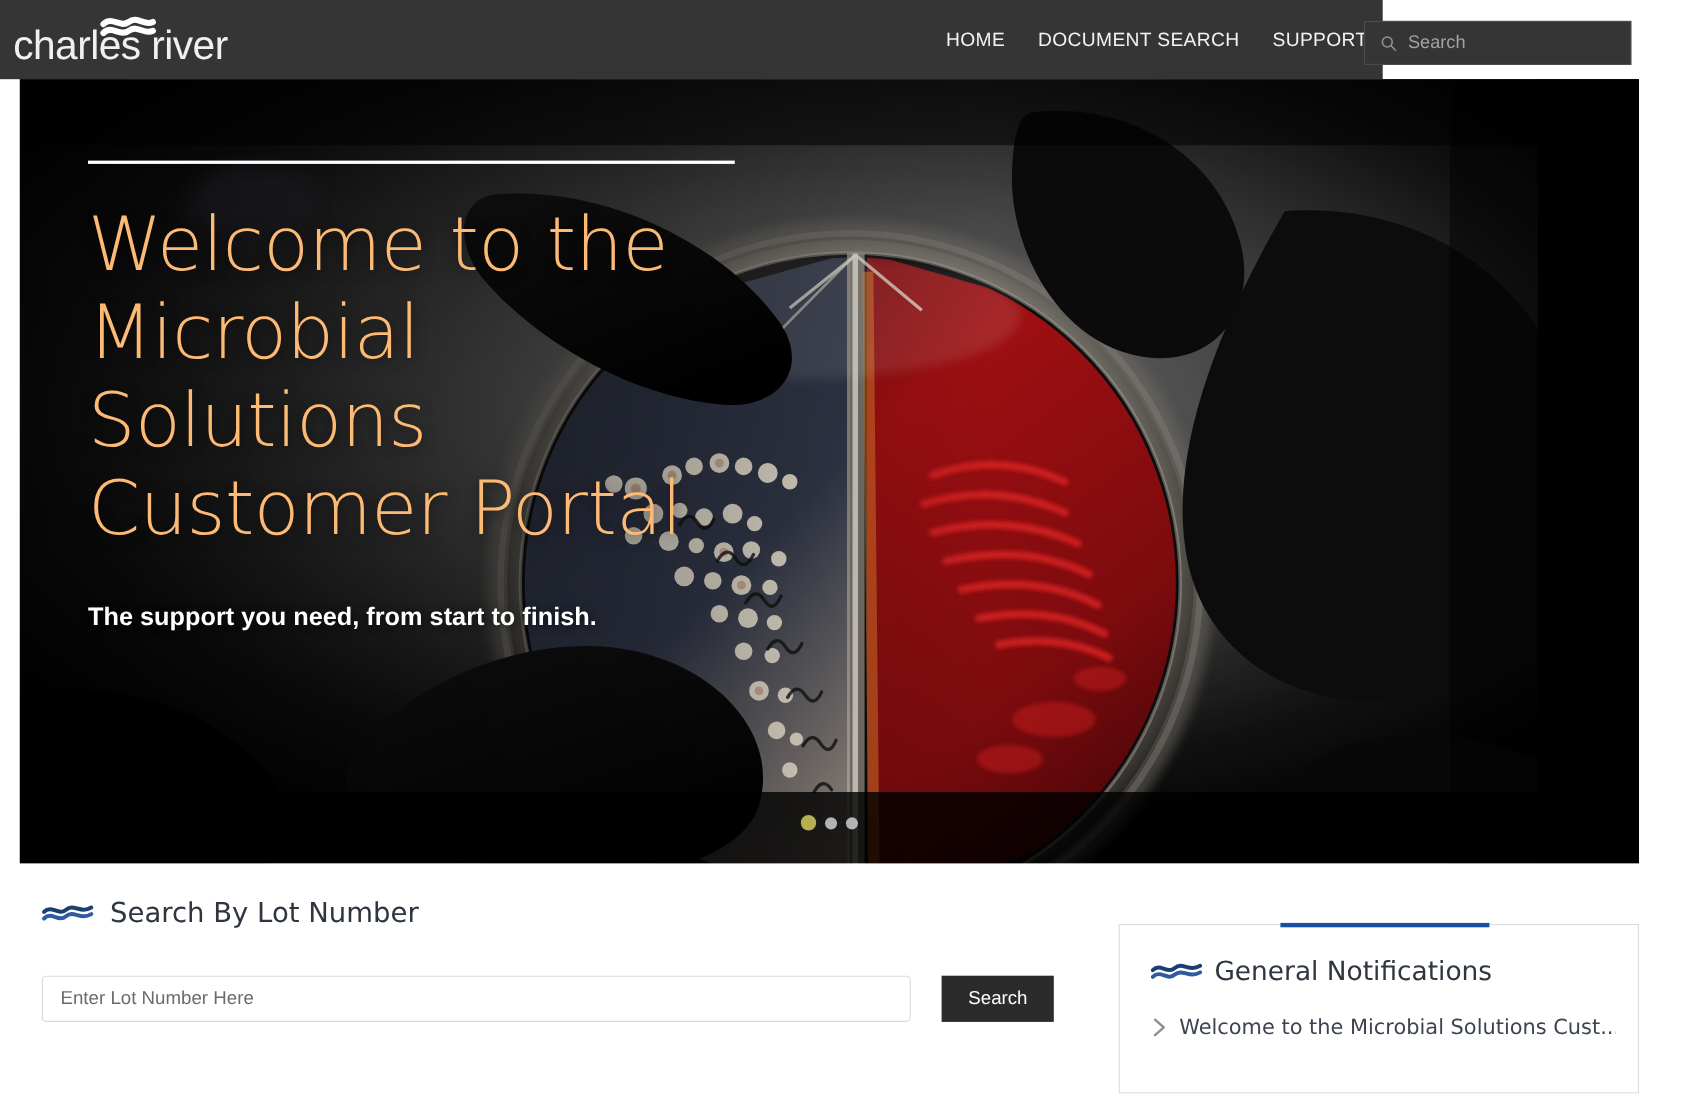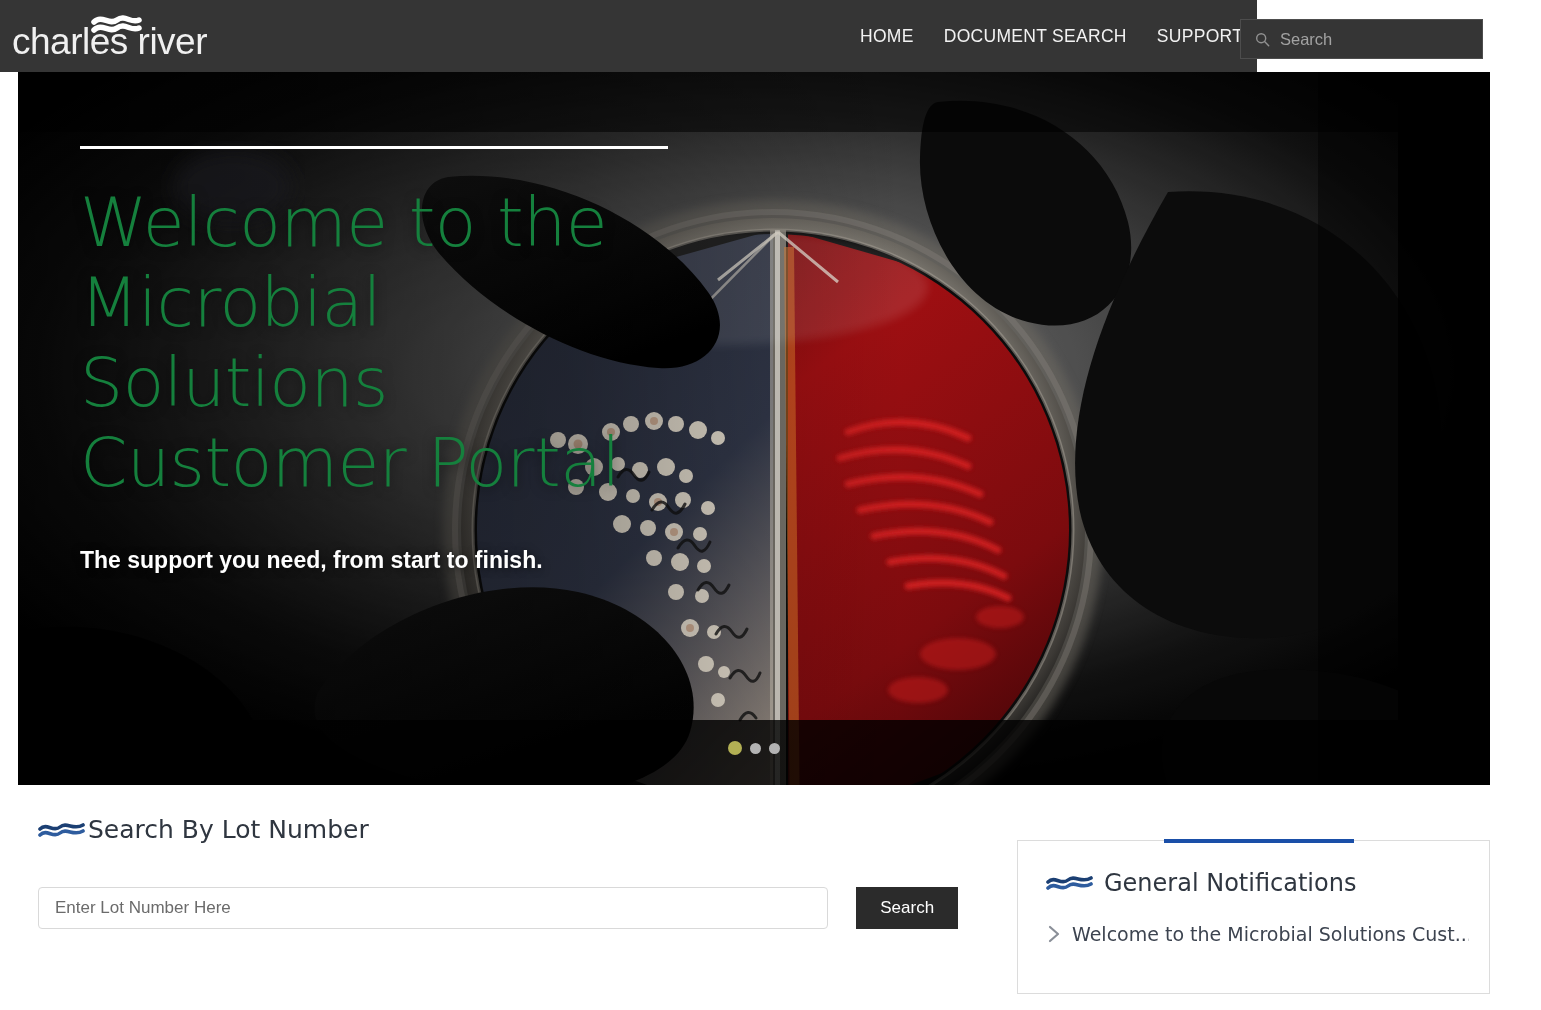--- a/index.html
+++ b/index.html
@@ -114,21 +114,21 @@
     width: 620px;
     z-index: 3;
   }
   .hero-rule {
     width: 588px;
     height: 3px;
     background: #ffffff;
     margin-bottom: 34px;
   }
   .hero-title {
-    color: #15803d;
+    color: #fdba74;
     font-size: 68px;
     line-height: 80px;
     font-weight: 300;
     font-family: "DejaVu Sans", sans-serif;
     letter-spacing: -0.5px;
     text-shadow: 0 2px 12px rgba(0,0,0,.5);
   }
   .hero-sub {
     margin-top: 44px;
     color: #ffffff;
@@ -170,21 +170,21 @@
 
   .lot-section {
     position: absolute;
     left: 38px;
     top: 30px;
     width: 920px;
   }
   .section-head {
     display: flex;
     align-items: center;
-    gap: 2px;
+    gap: 14px;
   }
   .wave-icon { width: 48px; height: 22px; flex: 0 0 48px; }
   .section-title {
     font-size: 25px;
     color: #2f3640;
     font-weight: 400;
     font-family: "DejaVu Sans", sans-serif;
   }
 
   .lot-form {

